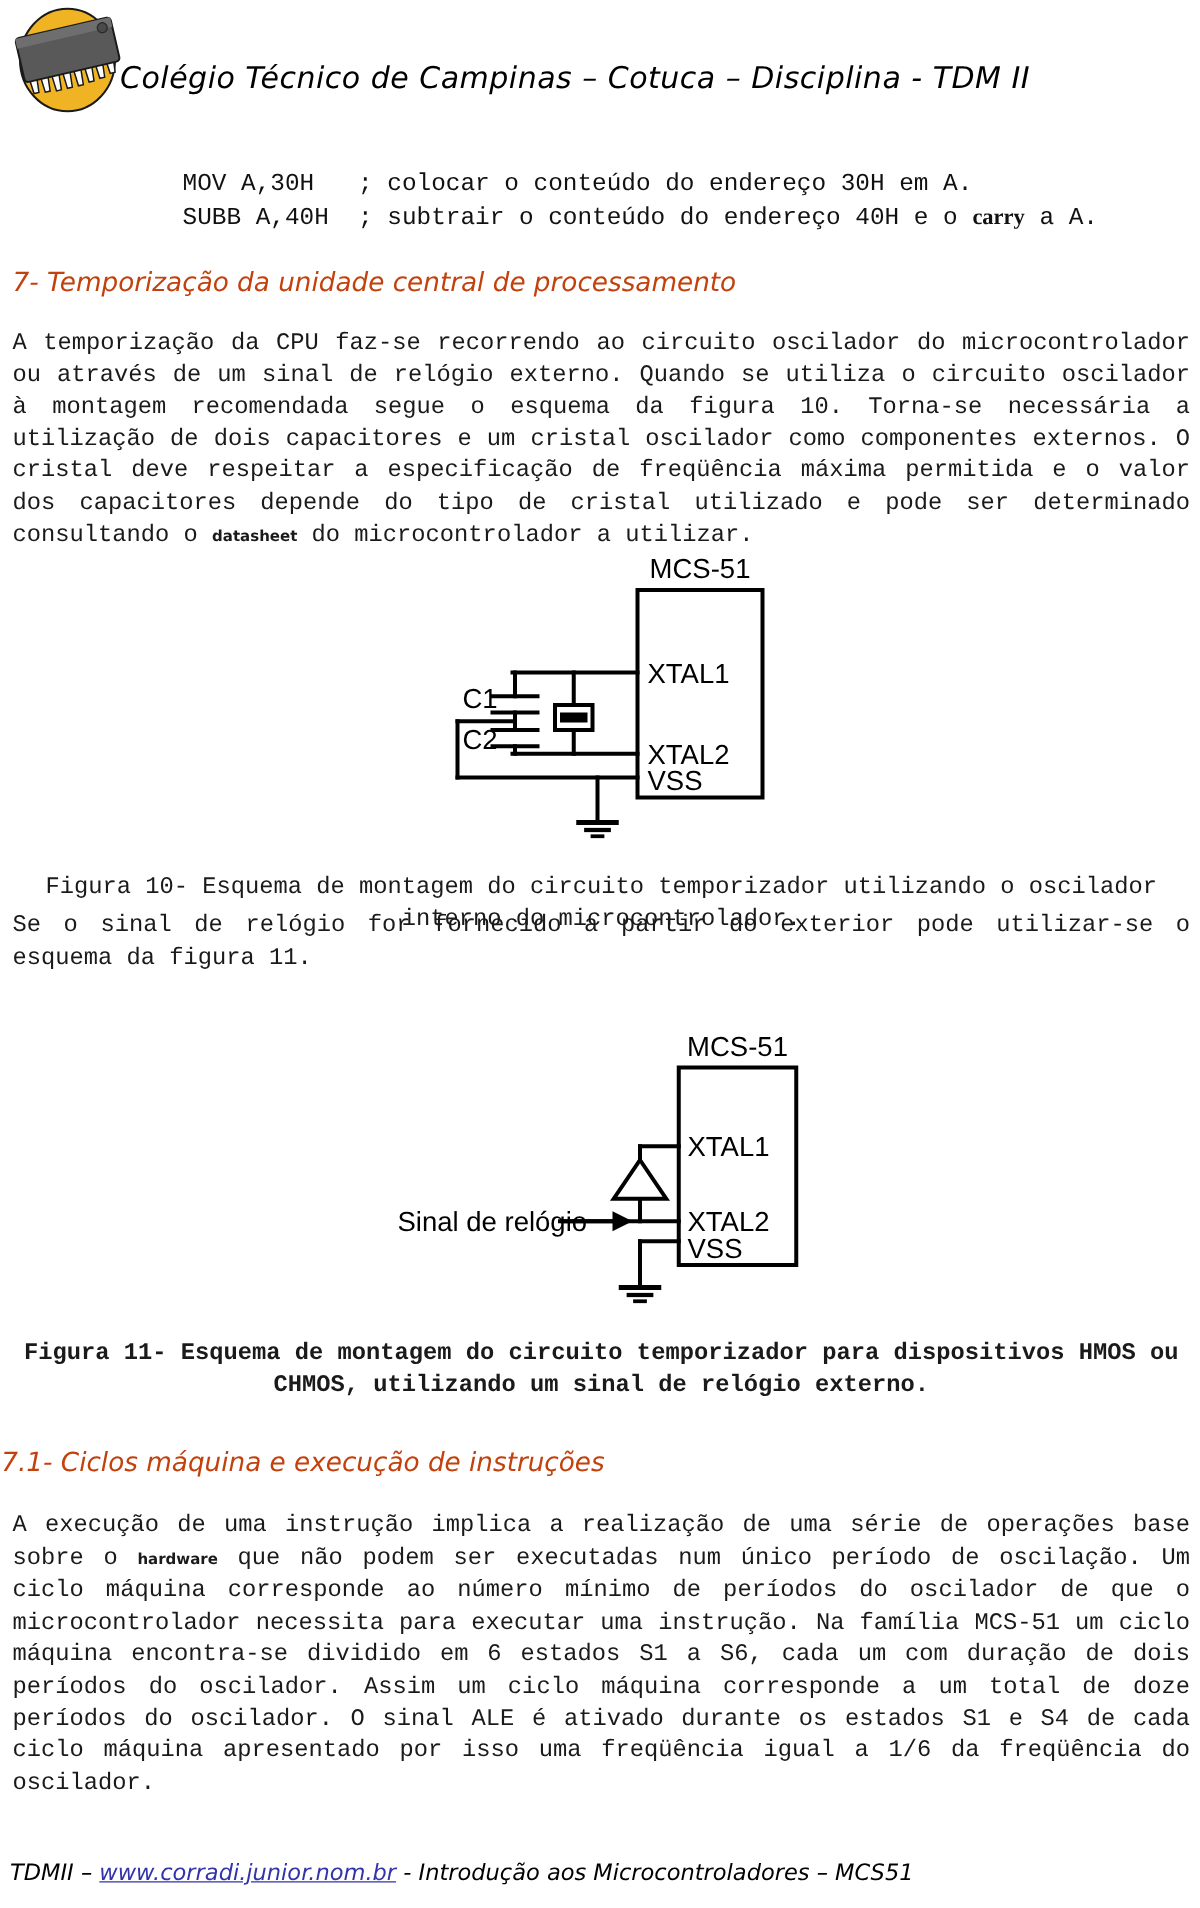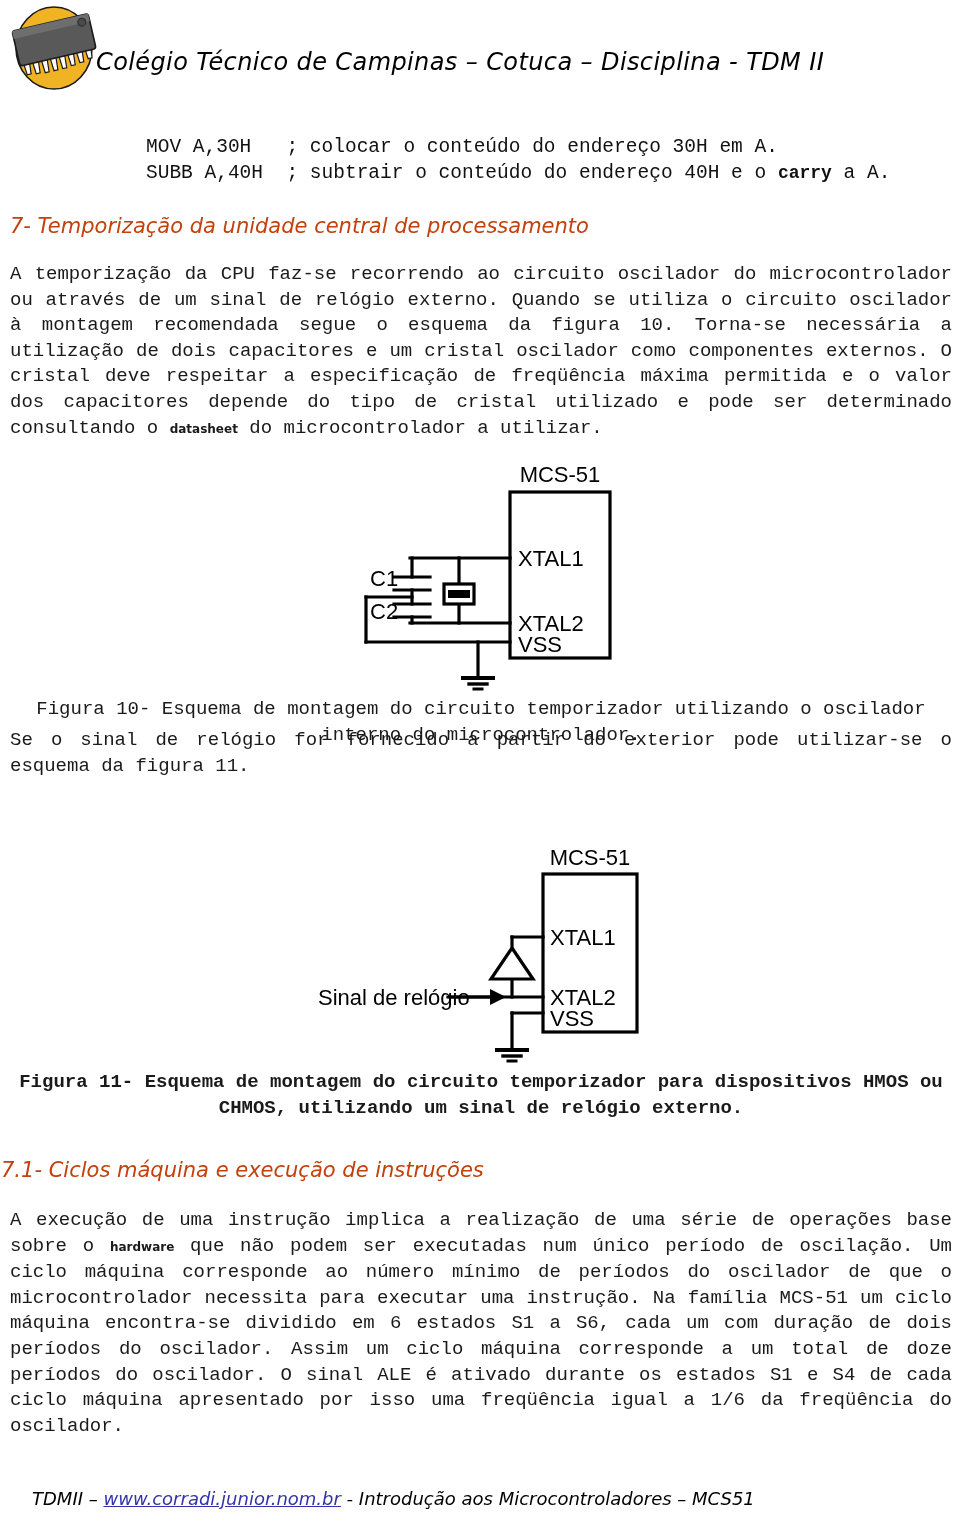--- a/index.html
+++ b/index.html
@@ -43,21 +43,21 @@
   .code-block {
     position: absolute;
     left: 146px;
     top: 134px;
     font-family: "Liberation Mono", monospace;
     font-size: 19.5px;
     line-height: 26px;
     white-space: pre;
     color: #111;
   }
-  .code-block b { font-family: Liberation Mono, monospace; font-weight: bold; font-size: 18px; text-align: right; }
+  .code-block b { font-family: Liberation Serif, serif; font-weight: bold; font-size: 18px; text-align: right; }
 
   .section-title {
     position: absolute;
     font-family: "DejaVu Sans", sans-serif;
     font-style: italic;
     font-size: 21px;
     color: #c2410c;
     white-space: nowrap;
   }
 
@@ -78,34 +78,33 @@
     left: 10px;
     width: 942px;
     font-family: "Liberation Mono", monospace;
     font-size: 19px;
     line-height: 25.6px;
     text-align: center;
     color: #1a1a1a;
   }
 
   
-  .figure { position: absolute; margin-top: 20px; }
+  .figure { position: absolute; }
   .figure svg { display: block; }
 
   
   #doc-footer {
     position: absolute;
     left: 8px;
     top: 1488px;
     font-family: "DejaVu Sans", sans-serif;
     font-style: italic;
     font-size: 18px;
     color: #000;
     white-space: nowrap;
-    margin-left: 24px;
   }
   #footer-link {
     color: #3333aa;
     text-decoration: underline;
   }
 </style>
 </head>
 <body>
 
 <div id="doc-header">

